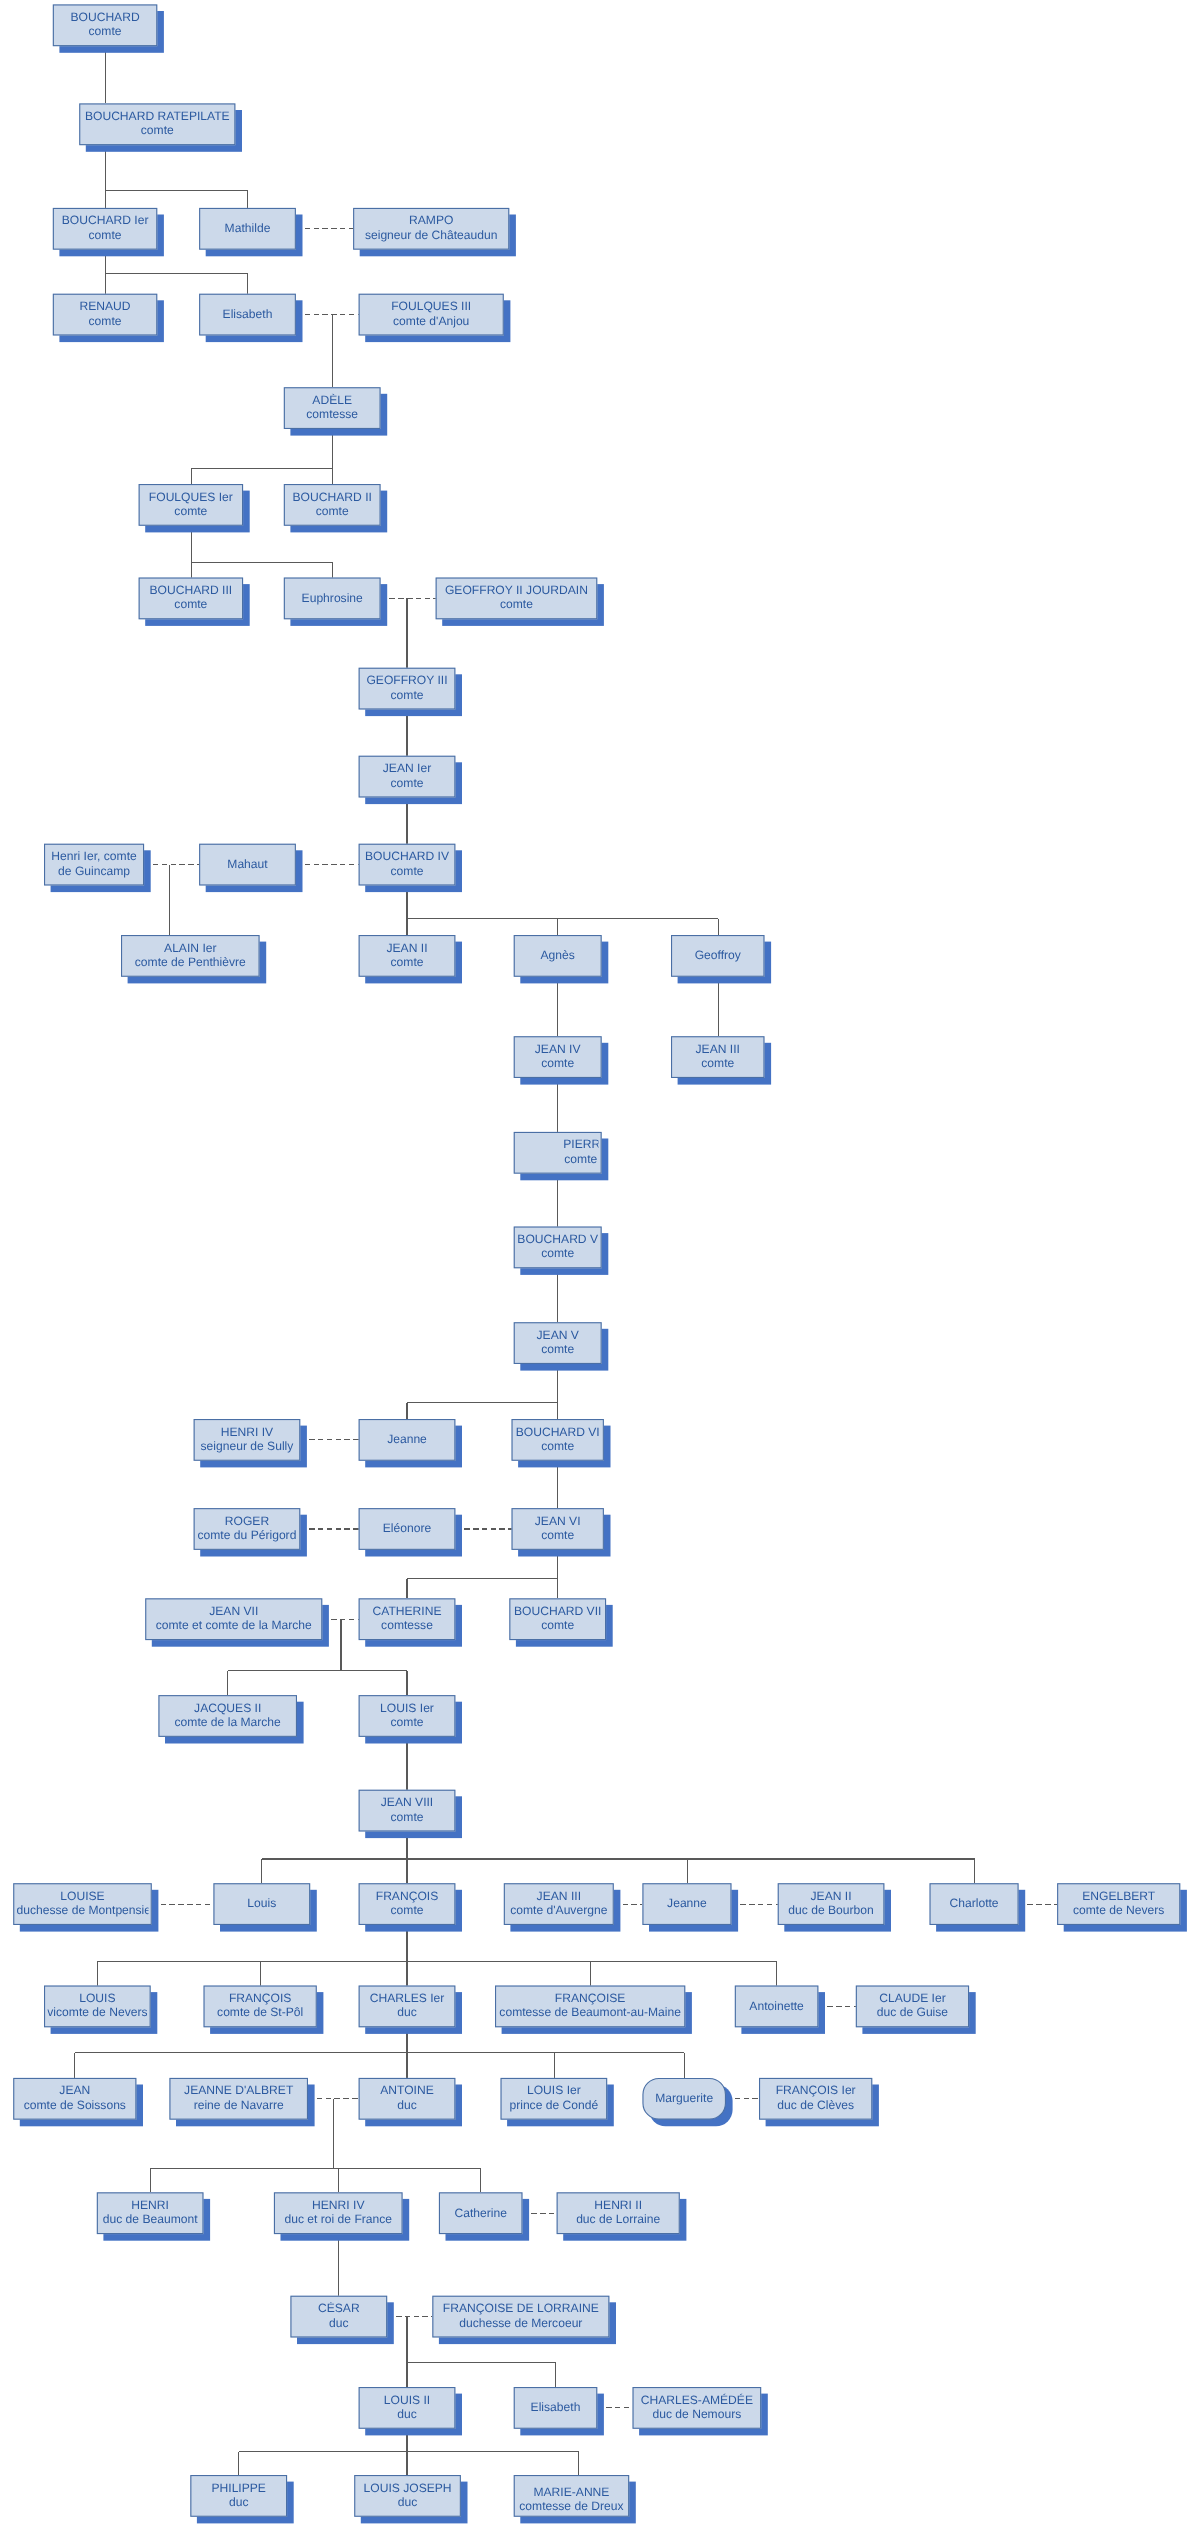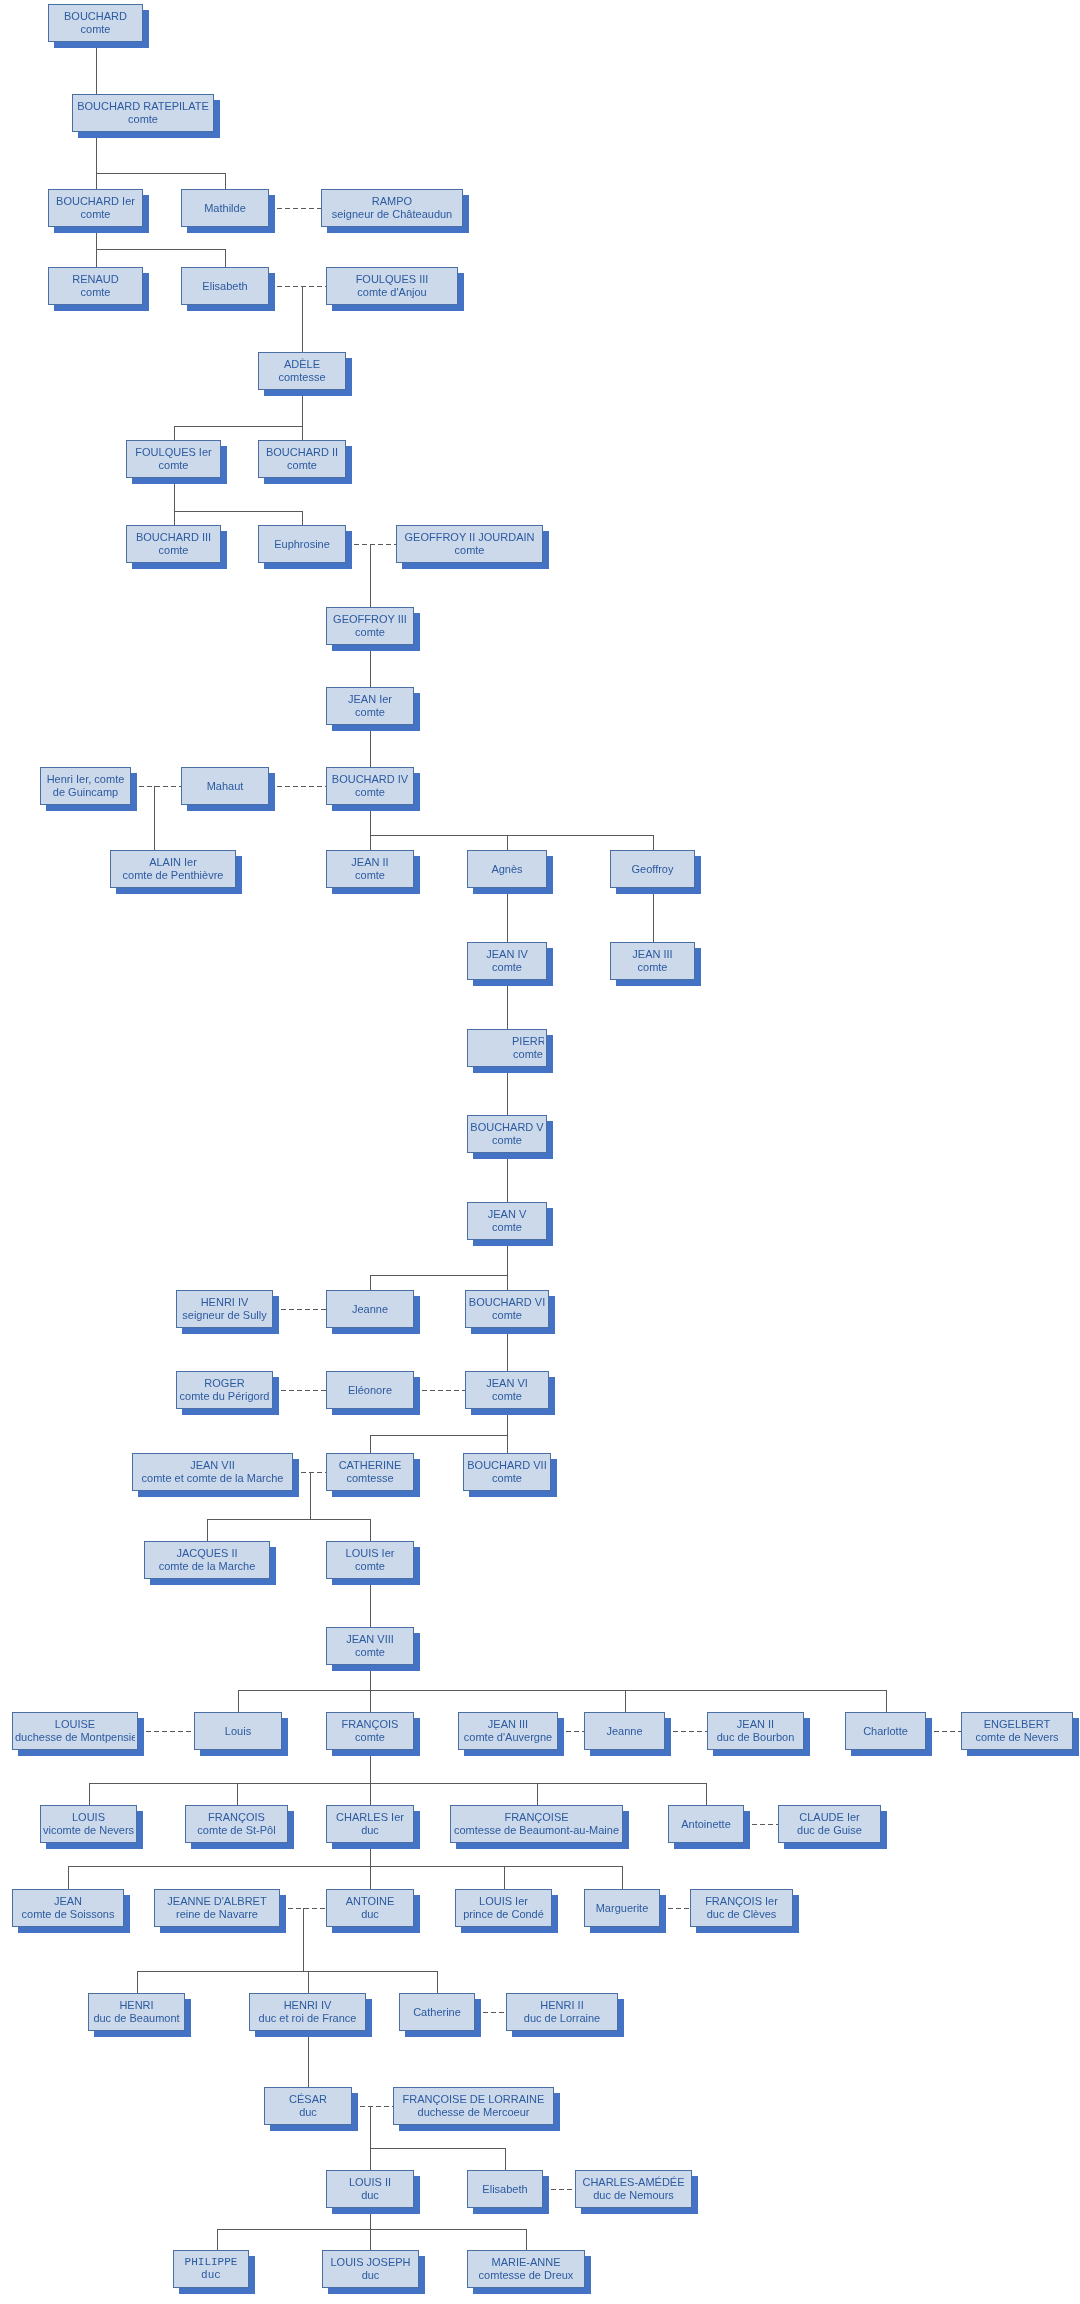--- a/index.html
+++ b/index.html
@@ -377,21 +377,21 @@
     <div class="title">reine de Navarre</div>
   </div>
       <div class="node" style="left: 326px; top: 1889px; width: 88px;">
     <div class="name">ANTOINE</div>
     <div class="title">duc</div>
   </div>
       <div class="node" style="left: 455px; top: 1889px; width: 97px;">
     <div class="name">LOUIS Ier</div>
     <div class="title">prince de Condé</div>
   </div>
-      <div class="node" style="left: 584px; top: 1889px; width: 76px;">
+      <div class="node" style="left: 584px; top: 1889px; width: 76px; border-radius: 15px;">
     <div class="name">Marguerite</div>
 
   </div>
       <div class="node" style="left: 690px; top: 1889px; width: 103px;">
     <div class="name">FRANÇOIS Ier</div>
     <div class="title">duc de Clèves</div>
   </div>
       <div class="node" style="left: 88px; top: 1993px; width: 97px;">
     <div class="name">HENRI</div>
     <div class="title">duc de Beaumont</div>
@@ -421,26 +421,26 @@
     <div class="title">duc</div>
   </div>
       <div class="node" style="left: 467px; top: 2170px; width: 76px;">
     <div class="name">Elisabeth</div>
 
   </div>
       <div class="node" style="left: 575px; top: 2170px; width: 117px;">
     <div class="name">CHARLES-AMÉDÉE</div>
     <div class="title">duc de Nemours</div>
   </div>
-      <div class="node" style="left: 173px; top: 2250px; width: 76px; font-family: Liberation Mono, monospace;">
+      <div class="node" style="left: 173px; top: 2250px; width: 88px;">
     <div class="name">PHILIPPE</div>
     <div class="title">duc</div>
   </div>
       <div class="node" style="left: 322px; top: 2250px; width: 97px;">
     <div class="name">LOUIS JOSEPH</div>
     <div class="title">duc</div>
   </div>
-      <div class="node" style="left: 467px; top: 2250px; width: 118px;">
+      <div class="node" style="left: 467px; top: 2250px; width: 105px; justify-content: flex-end;">
     <div class="name">MARIE-ANNE</div>
     <div class="title">comtesse de Dreux</div>
   </div>
     </div>
 </div>
 
 </body></html>

